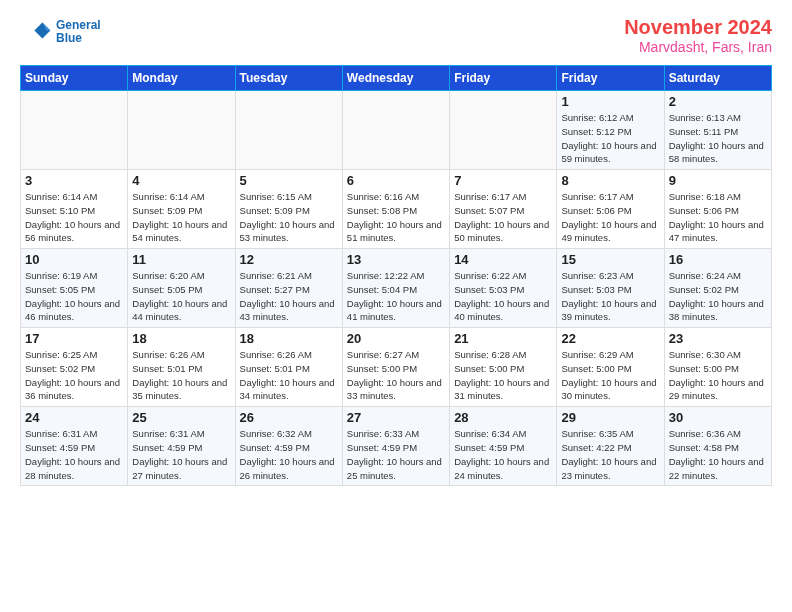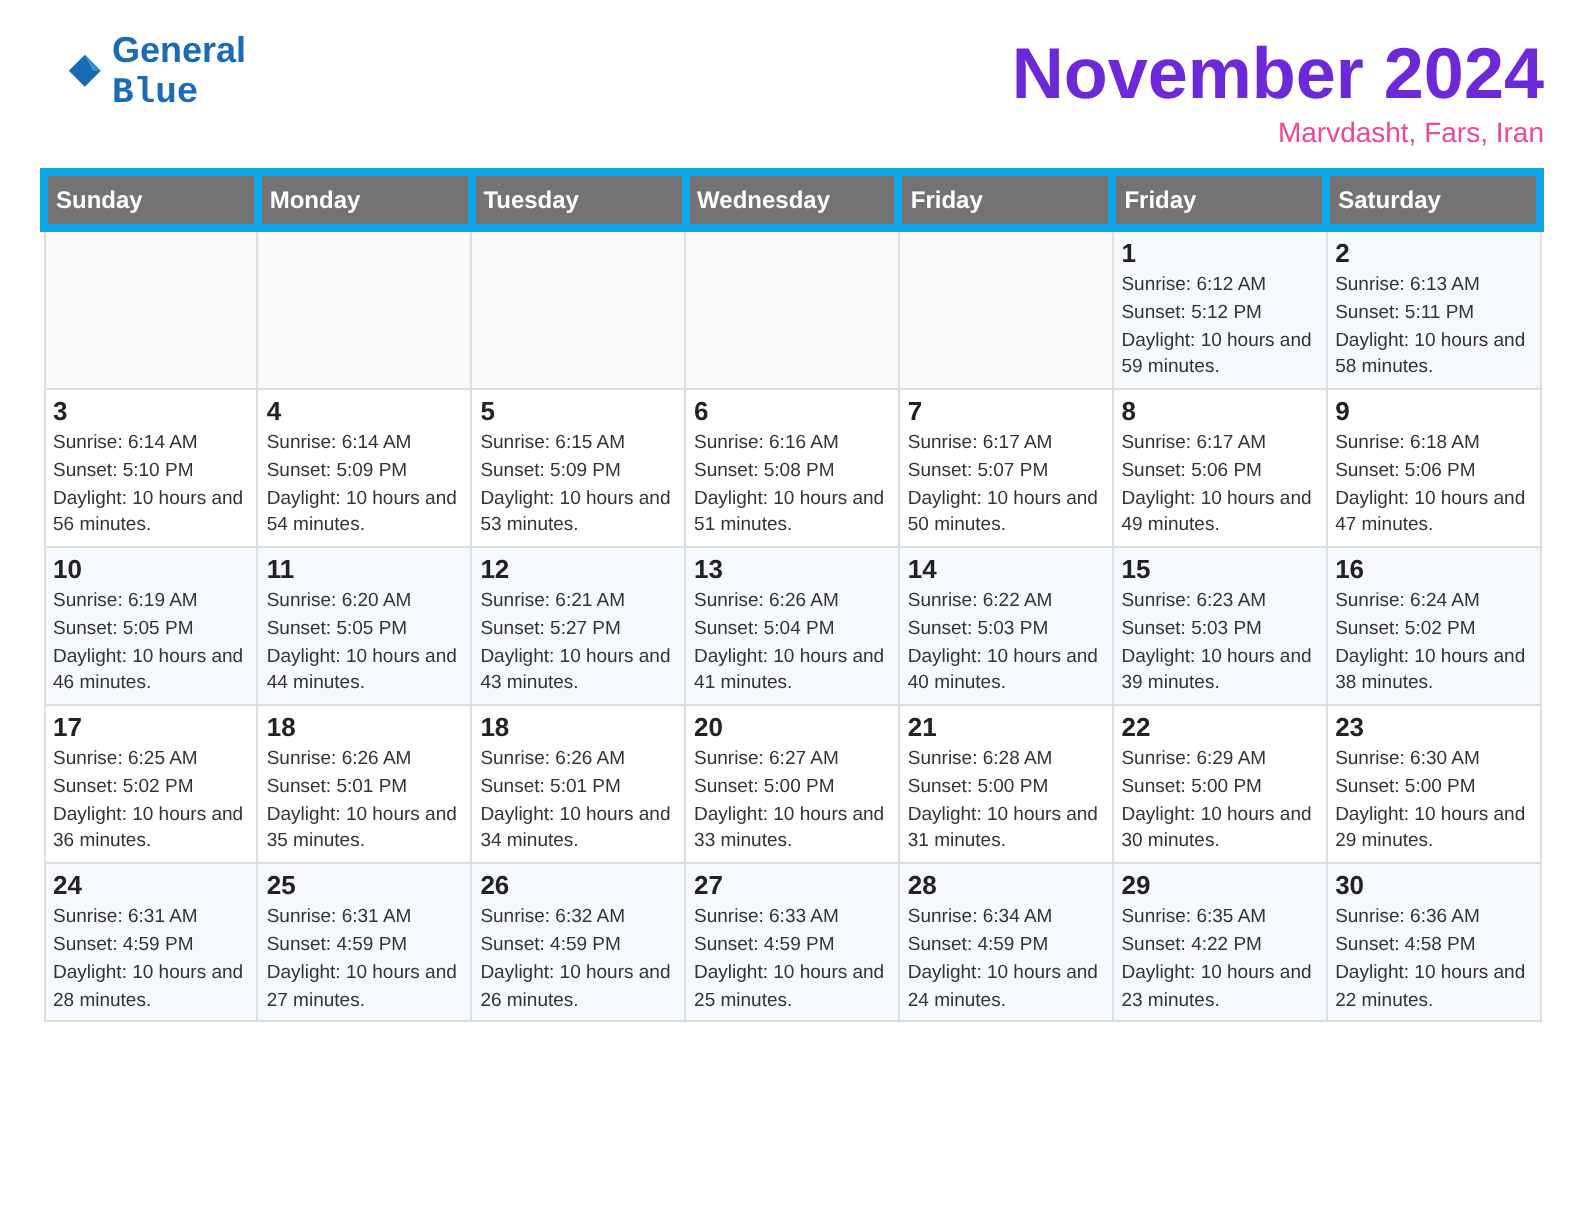--- a/index.html
+++ b/index.html
@@ -19,57 +19,57 @@
       justify-content: space-between;
       align-items: flex-start;
       margin-bottom: 10px;
     }
     .logo {
       display: flex;
       align-items: center;
       gap: 4px;
     }
     .logo-text {
-      font-size: 18px;
+      font-size: 12px;
       font-weight: bold;
       color: #333;
       line-height: 1.1;
     }
     .logo-text span {
       color: #1a6bb5;
     }
     .logo-icon {
       width: 32px;
       height: 32px;
     }
     .title-block {
       text-align: right;
     }
     .month-title {
-      font-size: 36px;
+      font-size: 20px;
       font-weight: bold;
-      color: #6d28d9;
+      color: #ef4444;
     }
     .subtitle {
       font-size: 14px;
       color: #ec4899;
     }
     table {
       width: 100%;
       border-collapse: collapse;
       table-layout: fixed;
     }
     thead tr th {
-      background-color: #737373;
+      background-color: #1d4ed8;
       color: #fff;
       font-size: 12px;
       font-weight: bold;
       padding: 5px 4px;
       text-align: left;
-      border: 4px solid #0ea5e9;
+      border: 1px solid #0ea5e9;
     }
     tbody tr td {
       vertical-align: top;
       font-size: 10px;
       color: #333;
       border: 1px solid #ddd;
       padding: 3px 4px;
       height: 78px;
       background: #fff;
     }
@@ -100,21 +100,21 @@
 
 <div class="page">
   <div class="header">
     <div class="logo">
       <svg class="logo-icon" viewBox="0 0 40 40">
         <polygon points="28,8 38,18 28,28 18,18" fill="#1a6bb5"></polygon>
         <polygon points="28,8 38,18 33,18" fill="#3a8fd5"></polygon>
       </svg>
       <div class="logo-text">
         <div><span>General</span></div>
-        <div><span style="color:#1a6bb5;font-family:Liberation Mono, monospace;">Blue</span></div>
+        <div><span style="color:#1a6bb5;">Blue</span></div>
       </div>
     </div>
     <div class="title-block">
       <div class="month-title">November 2024</div>
       <div class="subtitle">Marvdasht, Fars, Iran</div>
     </div>
   </div>
 
   <table>
     <thead>
@@ -206,21 +206,21 @@
 Daylight: 10 hours and 44 minutes.</div>
           </td>
           <td>
             <span class="day-number">12</span>
             <div class="day-info">Sunrise: 6:21 AM
 Sunset: 5:27 PM
 Daylight: 10 hours and 43 minutes.</div>
           </td>
           <td>
             <span class="day-number">13</span>
-            <div class="day-info">Sunrise: 6:26 AM
+            <div class="day-info">Sunrise: 12:22 AM
 Sunset: 5:04 PM
 Daylight: 10 hours and 41 minutes.</div>
           </td>
           <td>
             <span class="day-number">14</span>
             <div class="day-info">Sunrise: 6:22 AM
 Sunset: 5:03 PM
 Daylight: 10 hours and 40 minutes.</div>
           </td>
           <td>

